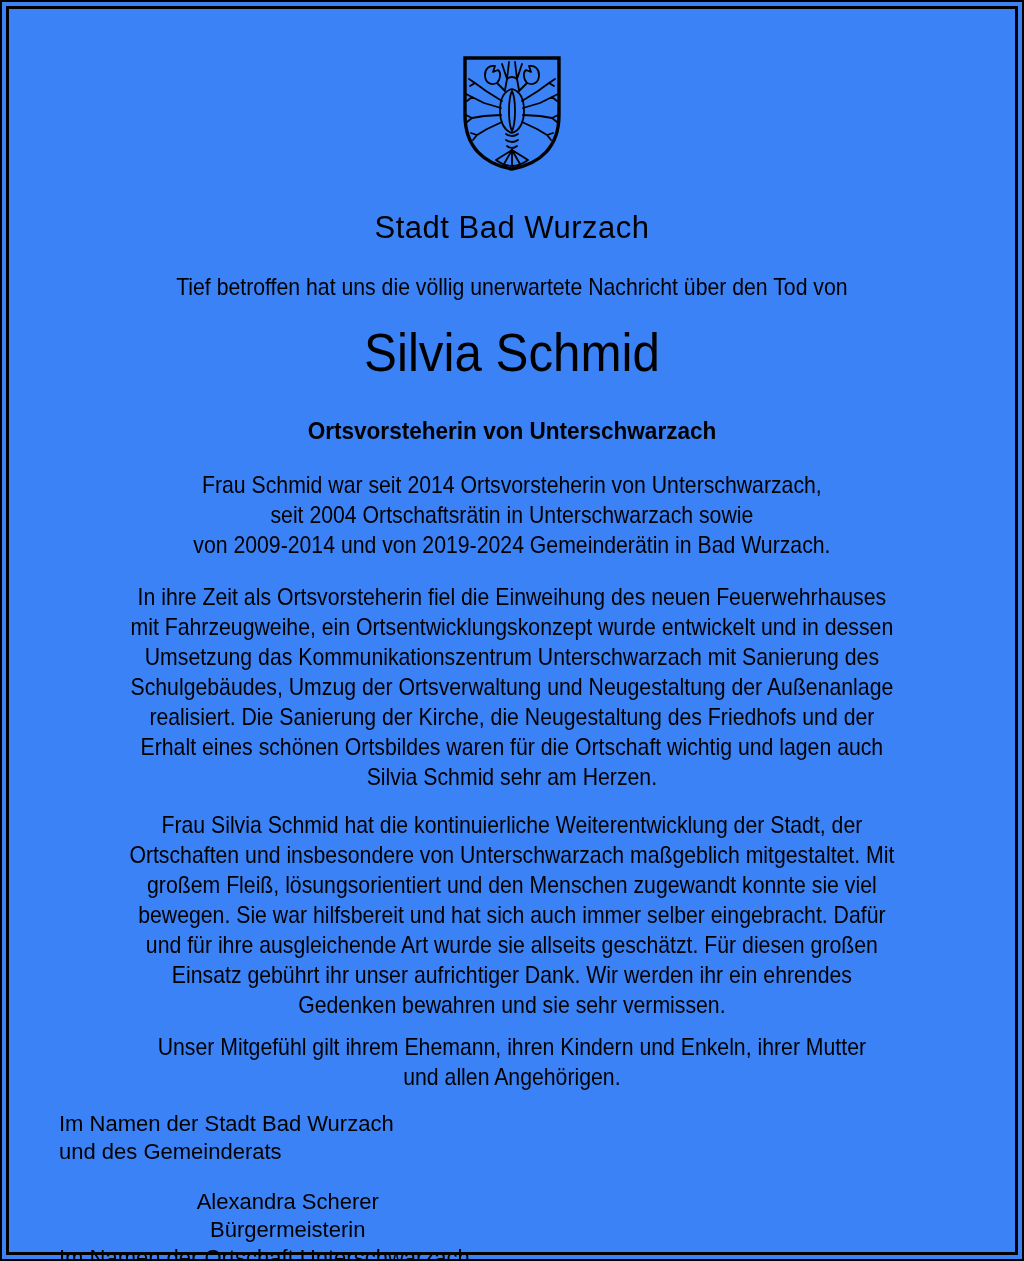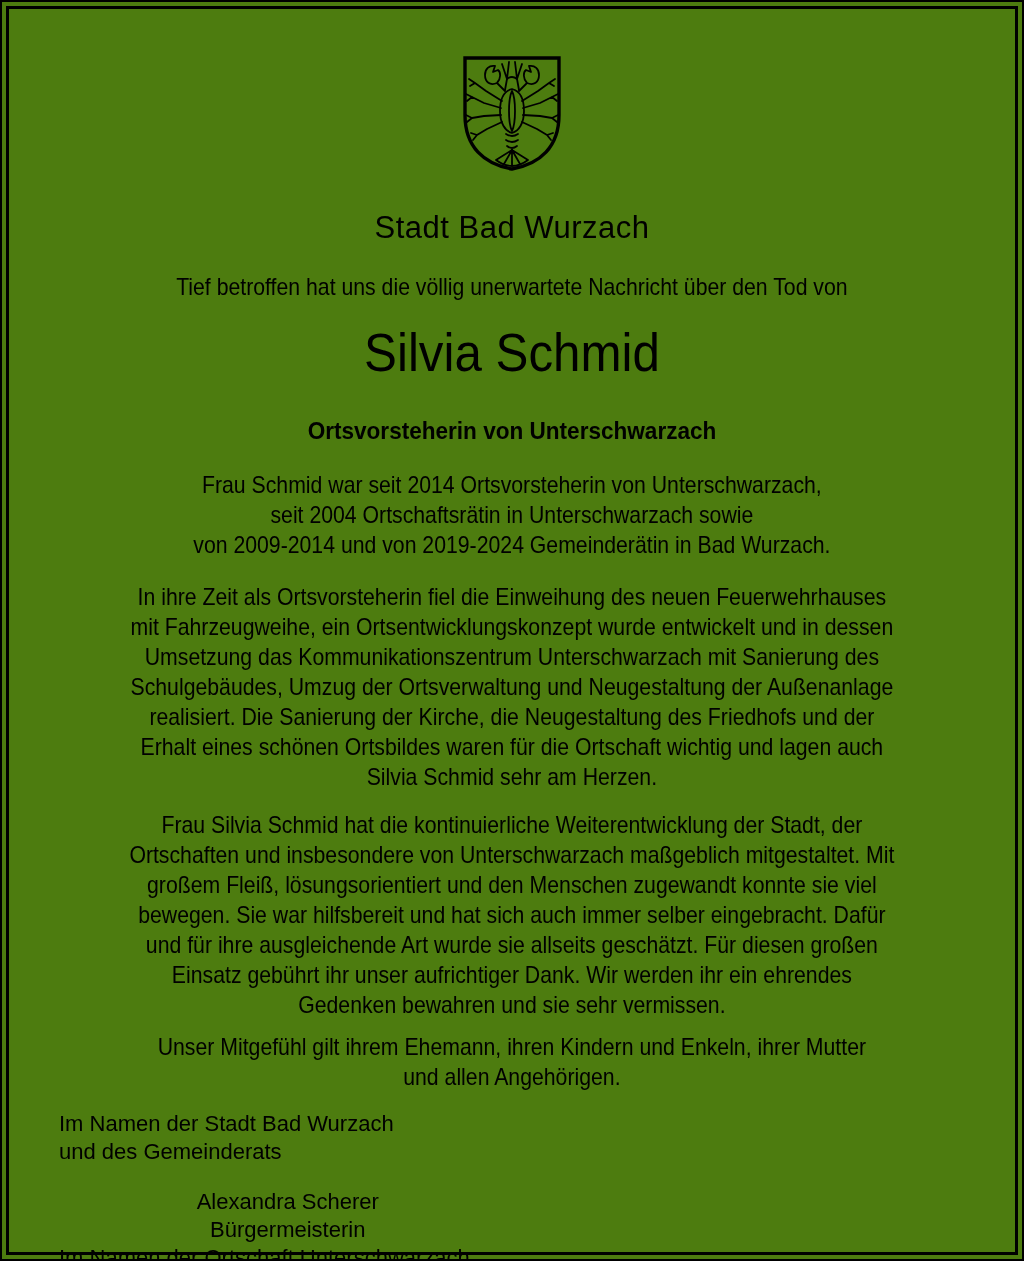--- a/index.html
+++ b/index.html
@@ -6,21 +6,21 @@
   html, body {
     margin: 0; padding: 0;
     width: 1024px; height: 1261px;
     background: #ffffff;
     font-family: "Liberation Sans", sans-serif;
     color: #000000;
   }
   .page {
     position: relative;
     width: 1024px; height: 1261px;
-    background: #4d7c0f;
+    background: #3b82f6;
     overflow: hidden;
   }
   .frame-outer {
     position: absolute; inset: 0;
     border: 2px solid #000;
     pointer-events: none;
   }
   .frame-inner {
     position: absolute; inset: 6px;
     border: 3px solid #000;

